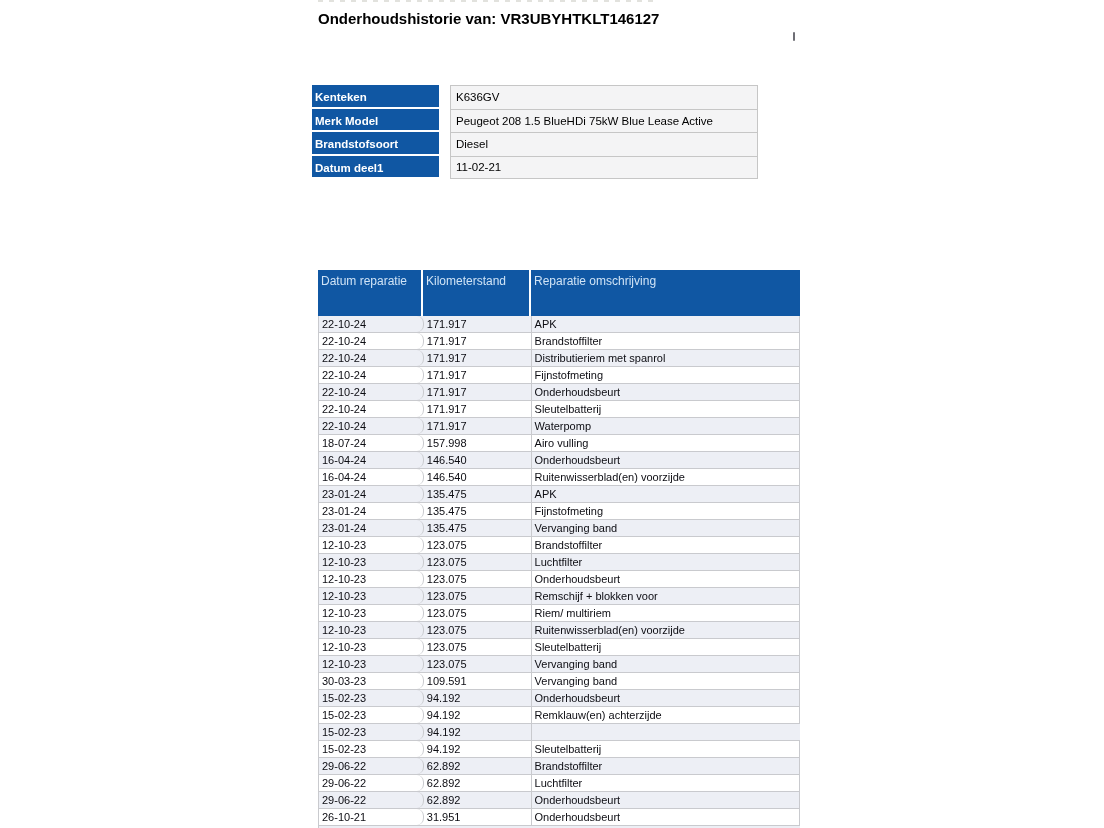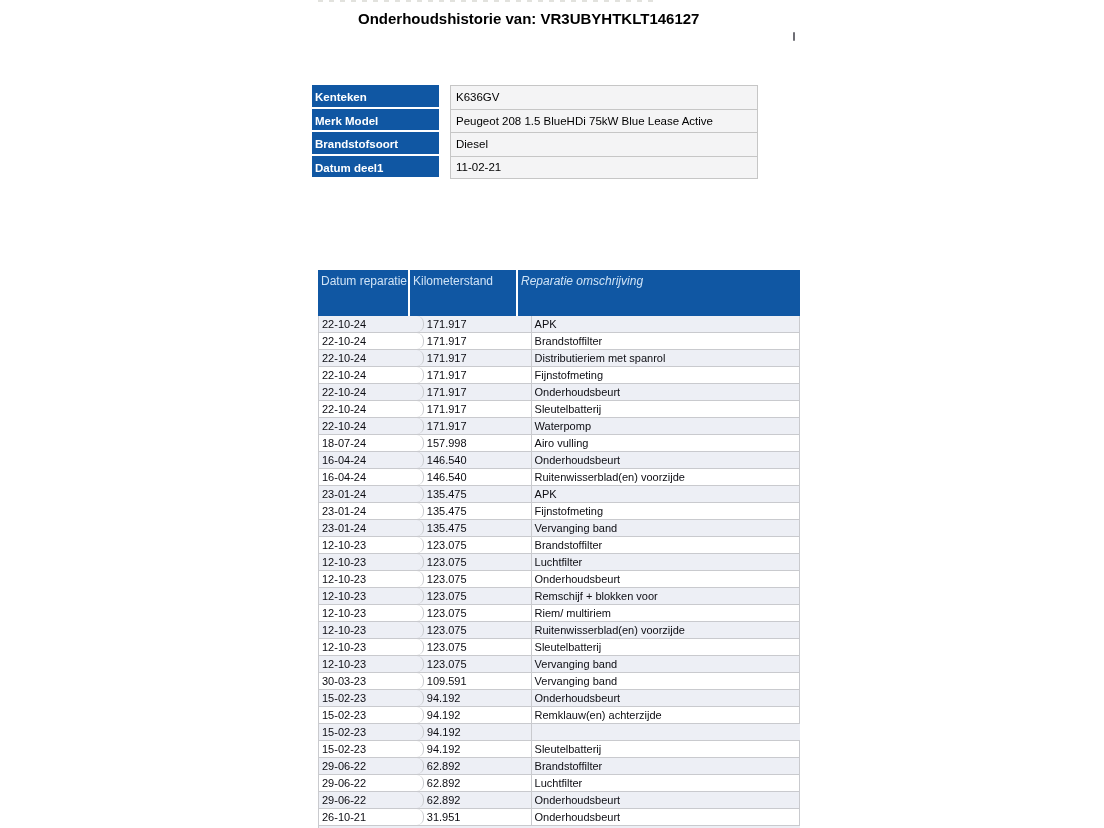--- a/index.html
+++ b/index.html
@@ -5,44 +5,44 @@
   :root{
     --blue:#1057a3;
     --stripe:#edeff5;
     --grid:#c9cace;
     --hdr-text:#cfe3f6;
   }
   *{margin:0;padding:0;box-sizing:border-box;}
   html,body{width:1104px;height:828px;overflow:hidden;background:#fff;
     font-family:"Liberation Sans",sans-serif;position:relative;}
   .page-title{position:absolute;left:318px;top:10px;font-size:15px;
-    font-weight:bold;color:#000;white-space:nowrap;margin-left:40px;}
+    font-weight:bold;color:#000;white-space:nowrap;}
   .top-smudge{position:absolute;left:318px;top:0;width:336px;height:2px;opacity:.25;
     background:repeating-linear-gradient(90deg,#8a8a78 0 5px,transparent 5px 11px);}
   .top-artifact{position:absolute;left:793px;top:32px;width:2px;height:9px;
     background:#4a4a52;opacity:.8;border-radius:1px;}
 
   
   .vehicle-table{position:absolute;left:312px;top:85px;width:446px;}
   .vrow{display:flex;height:23.5px;}
   .vlabel{width:127px;background:var(--blue);border-bottom:2px solid #fff;
     color:#fff;font-weight:bold;font-size:11.5px;display:flex;align-items:center;
     padding:3px 0 0 3px;}
   .vvalue{flex:1;margin-left:11px;background:#f4f4f5;border:1px solid #c6c6c6;
     border-bottom:none;display:flex;align-items:center;padding-left:5px;
     font-size:11.5px;color:#000;white-space:nowrap;overflow:hidden;}
   .vrow:last-child .vvalue{border-bottom:1px solid #c6c6c6;}
 
   
   .history-table{position:absolute;left:318px;top:270px;width:482px;}
   .h-header{display:flex;height:46px;background:var(--blue);}
   .h-col{color:var(--hdr-text);font-size:12px;padding:4px 0 0 3px;white-space:nowrap;overflow:hidden;}
-  .h-col.c1{width:92px;border-right:2px solid #fff;}
+  .h-col.c1{width:105px;border-right:2px solid #fff;}
   .h-col.c2{width:108px;border-right:2px solid #fff;}
-  .h-col.c3{width:269px;font-style:italic;}
+  .h-col.c3{width:269px;}
   .h-row{display:flex;height:17px;border-bottom:1px solid var(--grid);
     border-left:1px solid var(--grid);background:#fff;}
   .h-row.odd{background:var(--stripe);}
   .h-cell{font-size:11px;color:#0c0c12;display:flex;align-items:center;
     padding-left:3px;border-right:1px solid var(--grid);
     white-space:nowrap;overflow:hidden;}
   .h-cell.c1{width:105px;border-radius:7px;}
   .h-cell.c2{width:108px;}
   .h-cell.c3{width:269px;}
   .h-row.partial{height:4px;border-bottom:none;}

